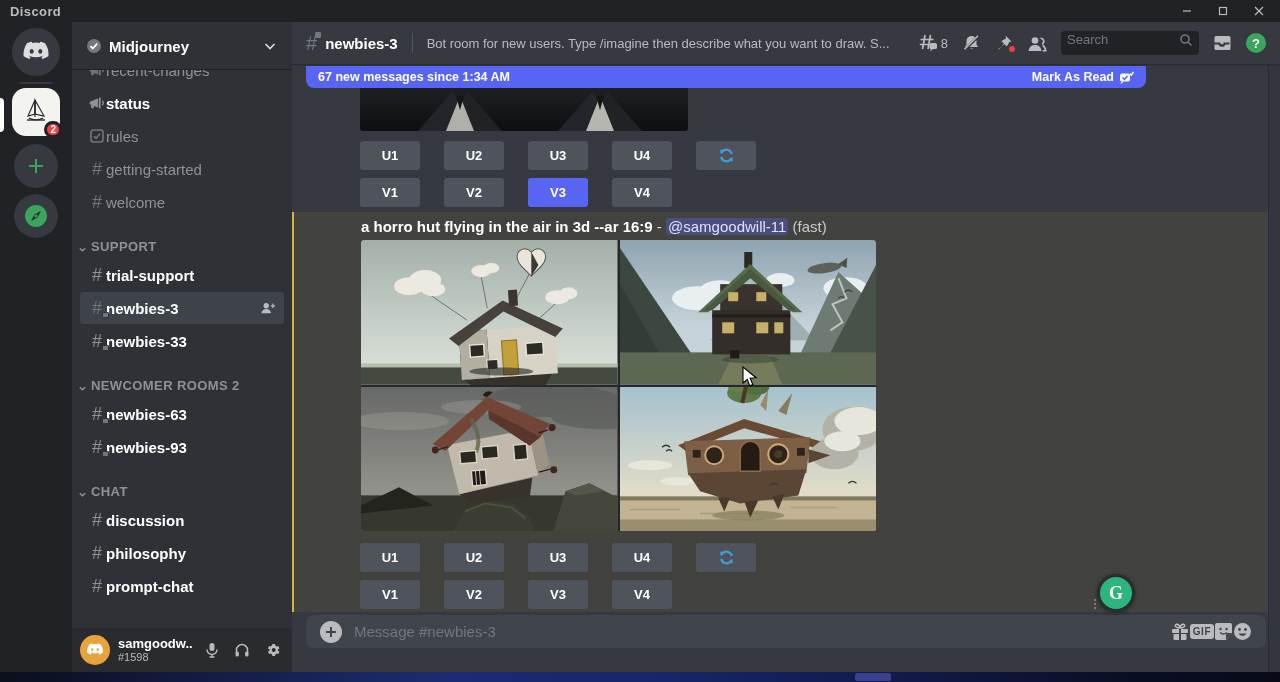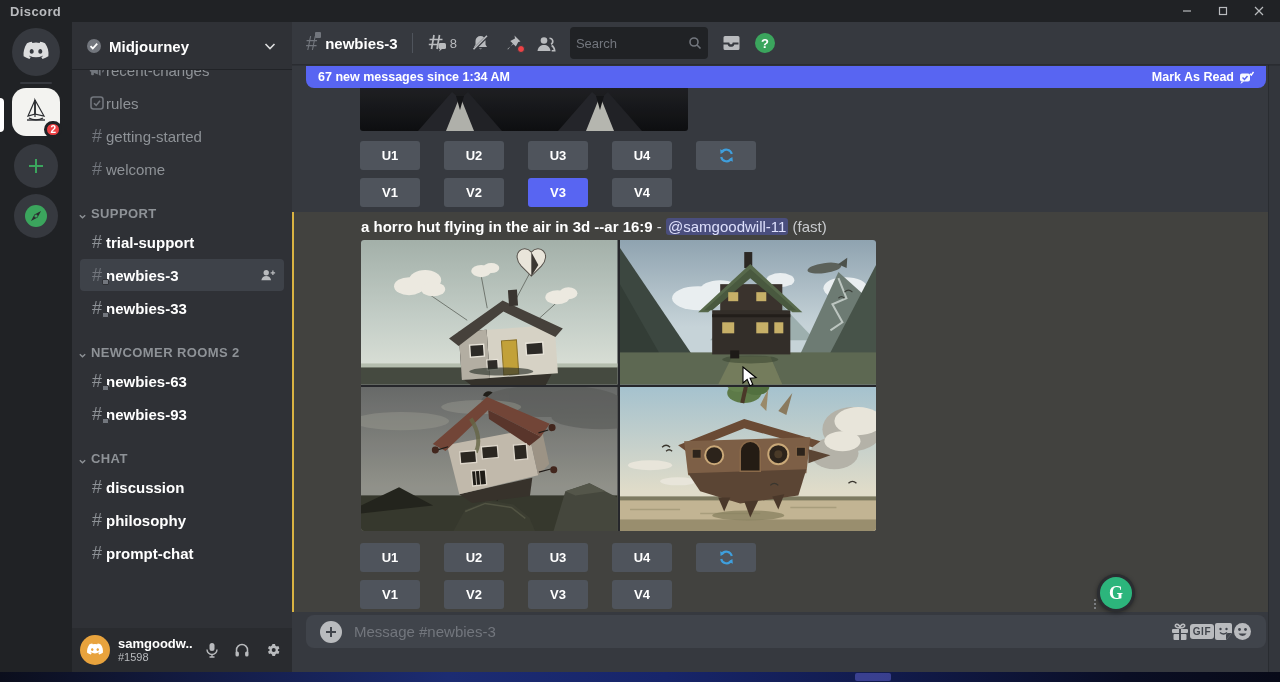--- a/index.html
+++ b/index.html
@@ -52,26 +52,26 @@
   .chat-header { position:relative; height:43px; display:flex; align-items:center; padding:0 14px 0 14px; gap:8px; border-bottom:1px solid rgba(0,0,0,.22); box-shadow:0 1px 0 rgba(0,0,0,.12); z-index:6; }
   .ch-hash { position:relative; color:#72767d; font-size:20px; font-weight:400; }
   .ch-hash .lock { position:absolute; right:-4px; top:0; width:6px; height:6px; background:#72767d; border-radius:1px; }
   .ch-name { color:#fff; font-size:15px; font-weight:700; }
   .ch-div { width:1px; height:20px; background:#4f545c; margin:0 6px; }
   .ch-topic { flex:1; color:#b9bbbe; font-size:13px; white-space:nowrap; overflow:hidden; text-overflow:ellipsis; cursor:pointer; }
   .hd-icons { display:flex; align-items:center; gap:14px; color:#b9bbbe; }
   .hicon { position:relative; display:flex; align-items:center; gap:3px; cursor:pointer; }
   .threads-count { font-size:13px; color:#b9bbbe; }
   .pin-dot { position:absolute; right:-3px; bottom:-1px; width:8px; height:8px; background:#ed4245; border-radius:50%; border:1px solid #36393f; }
-  .searchbox { width:138px; height:24px; background:#202225; border-radius:4px; display:flex; align-items:center; padding:16px 6px; cursor:text; }
+  .searchbox { width:138px; height:24px; background:#202225; border-radius:4px; display:flex; align-items:flex-end; padding:8px 6px; cursor:text; }
   .searchbox span { color:#72767d; font-size:13px; flex:1; }
   .help-circle { width:20px; height:20px; border-radius:50%; background:#3ba55d; color:#fff; font-size:13px; font-weight:700; display:flex; align-items:center; justify-content:center; cursor:pointer; }
 
   
-  .new-banner { position:absolute; left:14px; top:44px; width:960px; height:22px; background:#5865f2; border-radius:0 0 8px 8px; display:flex; align-items:center; justify-content:space-between; padding:0 12px; z-index:5; cursor:pointer; }
+  .new-banner { position:absolute; left:14px; top:44px; width:840px; height:22px; background:#5865f2; border-radius:0 0 8px 8px; display:flex; align-items:center; justify-content:space-between; padding:0 12px; z-index:5; cursor:pointer; }
   .new-banner .txt { color:#fff; font-size:12.5px; font-weight:600; }
   .new-banner .action { display:flex; align-items:center; gap:5px; color:#fff; font-size:12.5px; font-weight:700; }
 
   
   .prev-img { position:absolute; left:68px; top:66px; width:328px; height:43px; border-radius:0 0 3px 3px; overflow:hidden; cursor:pointer; }
   .btnrow { position:absolute; display:flex; gap:24px; }
   .mj-btn { width:60px; height:29px; background:#4f545c; border-radius:3px; color:#fff; font-size:13px; font-weight:600; display:flex; align-items:center; justify-content:center; cursor:pointer; }
   .mj-btn.primary { background:#5865f2; }
   .row-u1 { left:68px; top:119px; } .row-v1 { left:68px; top:156px; }
 
@@ -180,20 +180,29 @@
 
   <div class="chan-scroll">
     <div class="chan-row first-clip">
       <svg class="hash" width="18" height="16" viewBox="0 0 20 16">
           <path fill="#72767d" d="M2 6.5v3l9 3.5V3L2 6.5zM12 2.5v11l2 .8V1.7l-2 .8z"></path>
           <path d="M16 5.5a4 4 0 010 5" stroke="#72767d" stroke-width="1.4" fill="none"></path>
           <rect x="3.5" y="9.8" width="3" height="4" rx="1" fill="#72767d"></rect>
         </svg>
       <span class="chan-label">recent-changes</span>
     </div>
+    <div class="chan-row unread">
+
+      <svg class="hash" width="18" height="16" viewBox="0 0 20 16">
+          <path fill="#8e9297" d="M2 6.5v3l9 3.5V3L2 6.5zM12 2.5v11l2 .8V1.7l-2 .8z"></path>
+          <path d="M16 5.5a4 4 0 010 5" stroke="#8e9297" stroke-width="1.4" fill="none"></path>
+          <rect x="3.5" y="9.8" width="3" height="4" rx="1" fill="#8e9297"></rect>
+        </svg>
+      <span class="chan-label">status</span>
+    </div>
     <div class="chan-row">
       <svg class="hash" width="16" height="16" viewBox="0 0 16 16">
           <rect x="2" y="2" width="12" height="12" rx="2.5" fill="none" stroke="#72767d" stroke-width="1.6"></rect>
           <path d="M5 8.2l2.2 2.2 3.8-4.6" fill="none" stroke="#72767d" stroke-width="1.6"></path>
         </svg>
       <span class="chan-label">rules</span>
     </div>
     <div class="chan-row">
       <span class="hash">#</span>
       <span class="chan-label">getting-started</span>
@@ -302,20 +311,21 @@
       </div>
     </div>
   </div>
 </div>
 
 <div class="main">
   <div class="chat-header">
     <span class="ch-hash">#<i class="lock"></i></span>
     <span class="ch-name">newbies-3</span>
     <span class="ch-div"></span>
+    <span class="ch-topic">Bot room for new users. Type /imagine then describe what you want to draw. S...</span>
     <div class="hd-icons">
       <div class="hicon">
         <svg width="20" height="18" viewBox="0 0 20 18">
             <path d="M7 1L4.5 15M12.5 1L10 15M2.5 5.5h13M1.8 10.5h9" stroke="currentColor" stroke-width="1.7" fill="none"></path>
             <rect x="11.5" y="9" width="7.5" height="6" rx="1.5" fill="currentColor"></rect>
             <path d="M13 15l-1 2.4 3-2.4z" fill="currentColor"></path>
           </svg>
         <span class="threads-count">8</span>
       </div>
       <div class="hicon">

